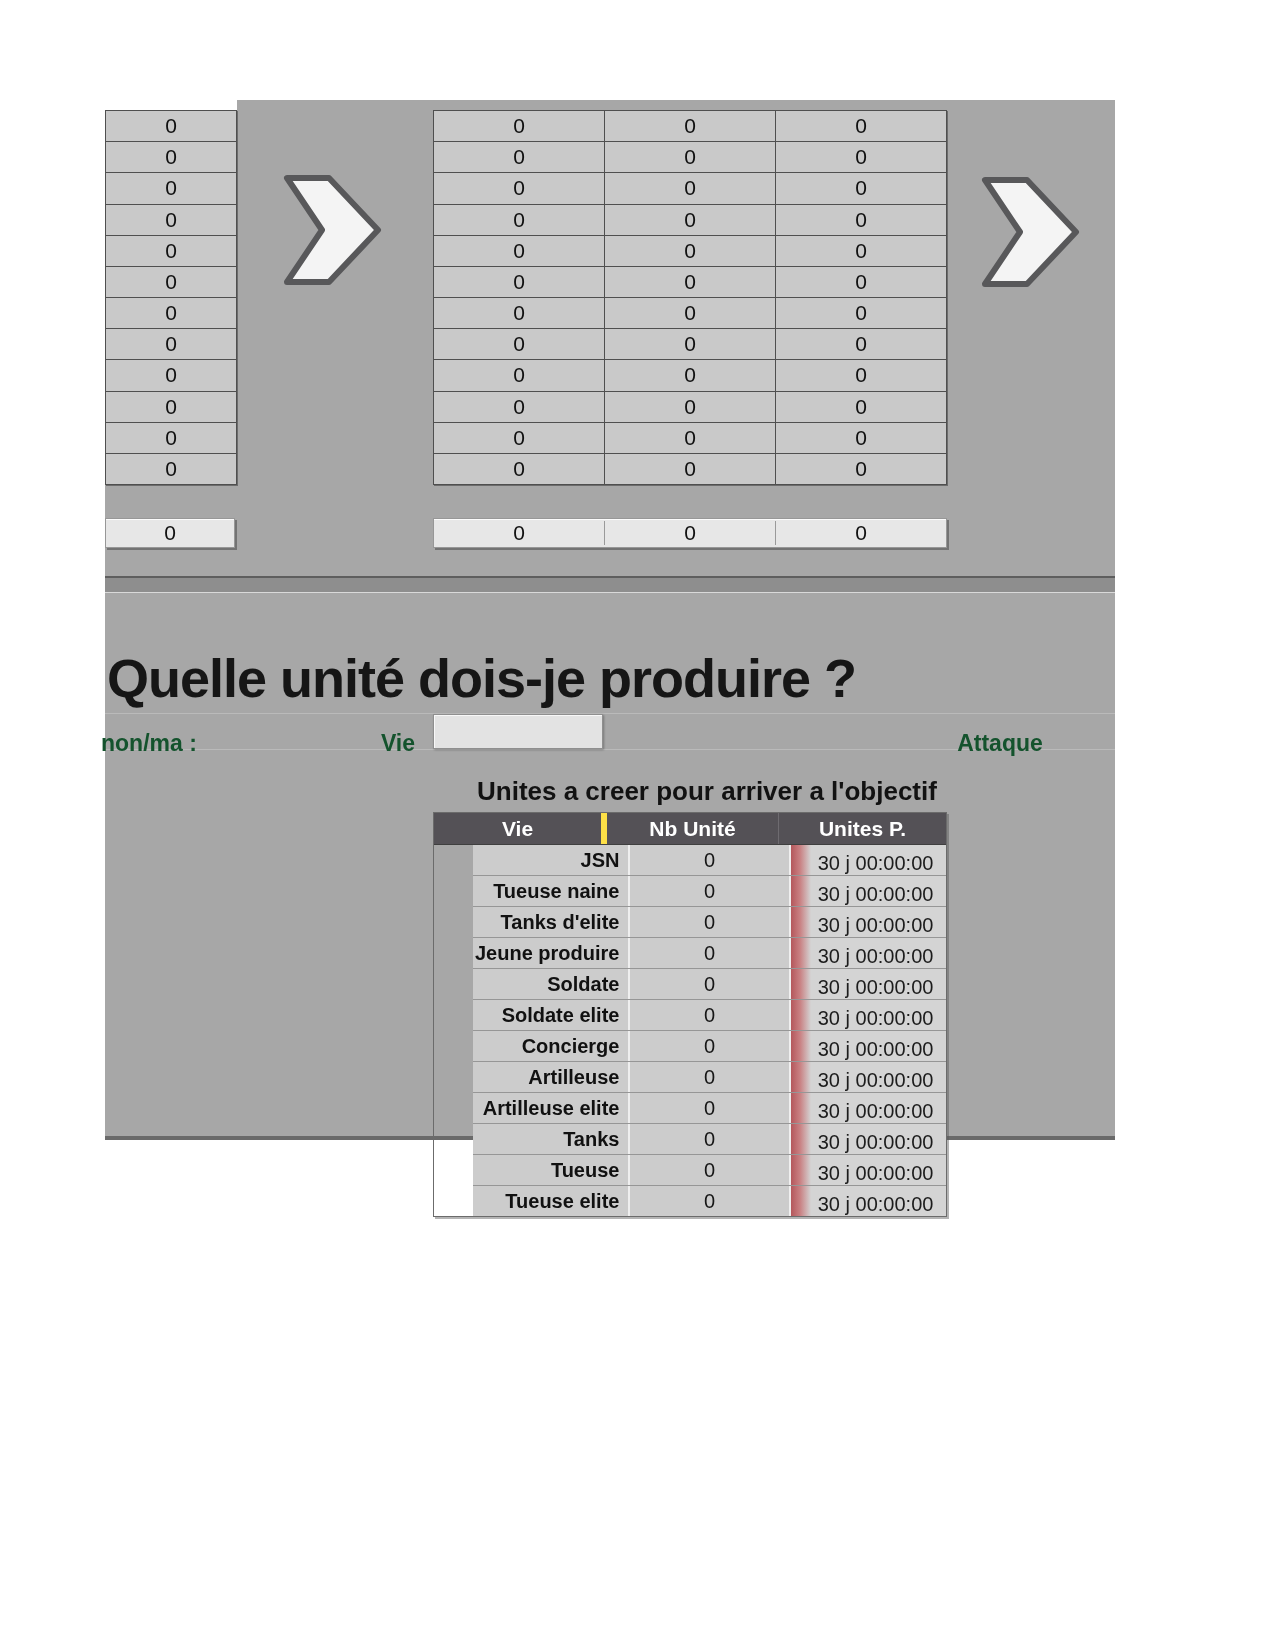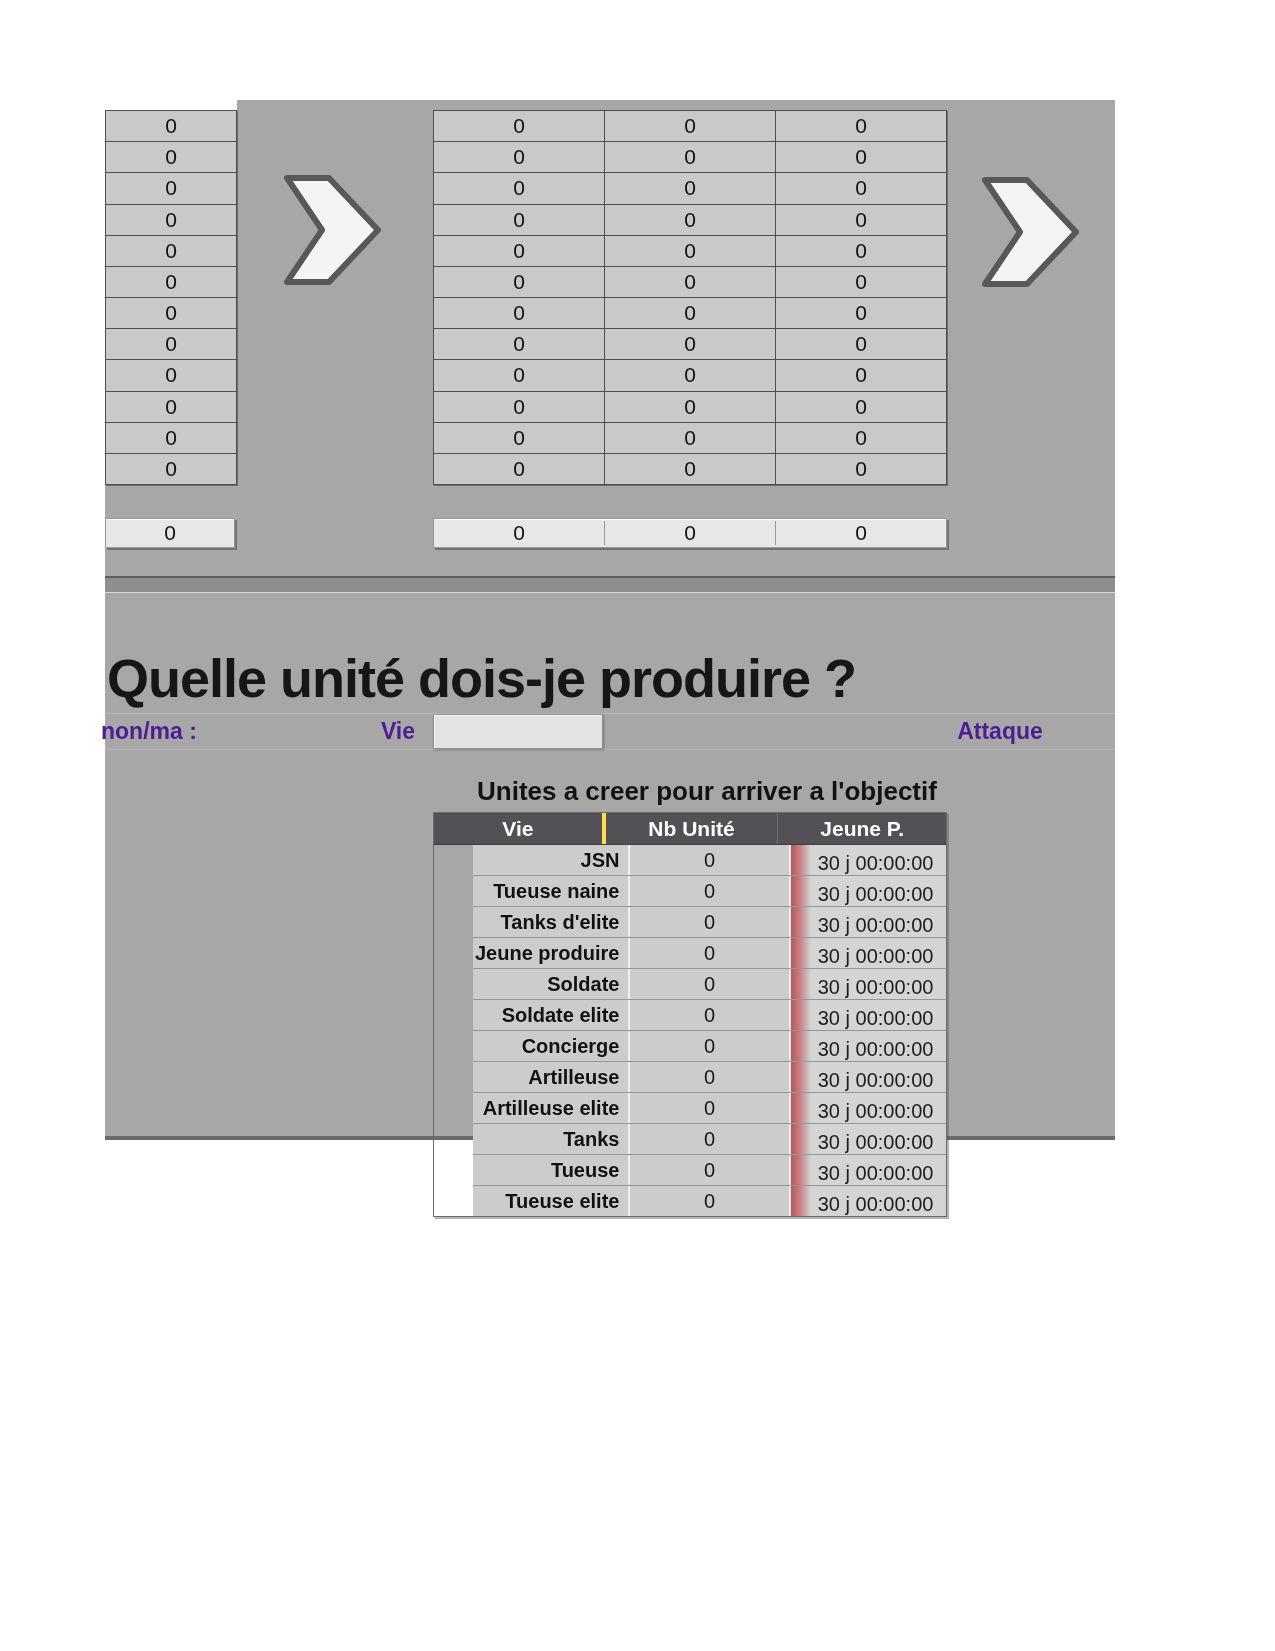--- a/index.html
+++ b/index.html
@@ -42,40 +42,40 @@
                    box-sizing:border-box;}
 
   
   .panel-prod{position:absolute;left:105px;top:593px;width:1010px;height:547px;
               background:#a7a7a7;border-bottom:4px solid #6a6a6a;box-sizing:border-box;}
   .page-title{position:absolute;left:2px;top:0;height:97px;display:flex;align-items:center;
               font-size:54px;font-weight:700;letter-spacing:-1px;color:#161616;white-space:nowrap;}
 
   .label-row{position:absolute;left:0;top:120px;width:1010px;height:35px;
              border-top:1px solid rgba(255,255,255,.22);border-bottom:1px solid rgba(255,255,255,.22);}
-  .lbl{position:absolute;top:0;height:35px;display:flex;align-items:center;
-       font-size:23px;font-weight:700;color:#4c1d95;white-space:nowrap;}
+  .lbl{position:absolute;top:12px;height:35px;display:flex;align-items:center;
+       font-size:23px;font-weight:700;color:#14532d;white-space:nowrap;}
   .name-label{left:-4px;}
   .vie-label{left:230px;width:80px;justify-content:flex-end;}
   .attaque-label{left:842px;width:106px;justify-content:center;}
   .objective-input{position:absolute;left:328px;top:0;width:170px;height:35px;box-sizing:border-box;
                    background:#e3e3e3;border:1px solid #8f8f8f;
                    box-shadow:inset 1px 1px 0 #f8f8f8,1px 1px 2px rgba(0,0,0,.28);
                    font-size:20px;padding:0 6px;font-family:"Liberation Sans",sans-serif;}
 
   .units-title{position:absolute;left:330px;top:183px;font-size:26px;font-weight:700;color:#121212;
                white-space:nowrap;margin-left:42px;}
 
   .units-table{position:absolute;left:328px;top:219px;width:514px;height:405px;
                display:flex;flex-direction:column;border:1px solid #6b6b6b;box-sizing:border-box;
                box-shadow:2px 2px 0 rgba(88,88,88,.45);}
   .u-header{display:flex;height:31px;background:#545156;color:#ffffff;font-weight:700;
             font-size:21px;border-bottom:1px solid #3f3f3f;}
   .u-header .hcell{flex-basis:170px;display:flex;align-items:center;justify-content:center;}
-  .u-header .hcell.h-nb{flex-basis:174px;border-left:4px solid #fde047;border-right:1px solid #6e6b70;}
+  .u-header .hcell.h-nb{flex-basis:174px;border-left:6px solid #fde047;border-right:1px solid #6e6b70;}
   .u-rows{flex:1;display:flex;flex-direction:column;margin-left:39px;}
   .u-row{flex:1;display:flex;border-bottom:1px solid #969696;}
   .u-row:last-child{border-bottom:none;}
   .u-name{flex-basis:170px;background:#cccccc;display:flex;align-items:center;justify-content:flex-end;
           padding-right:9px;box-sizing:border-box;font-weight:700;font-size:20px;color:#111111;}
   .u-count{flex-basis:174px;background:#cccccc;display:flex;align-items:center;justify-content:center;
            font-size:20px;color:#171717;border-left:2px solid #efefef;}
   .u-time{flex-basis:170px;position:relative;background:#d4d4d4;display:flex;align-items:flex-end;
           padding-left:27px;box-sizing:border-box;font-size:20px;color:#1c1c1c;
           border-left:2px solid #efefef;white-space:nowrap;}
@@ -249,21 +249,21 @@
       <input class="objective-input" type="text" value="" style="">
       <span class="lbl attaque-label">Attaque</span>
     </div>
 
     <div class="units-title">Unites a creer pour arriver a l'objectif</div>
 
     <div class="units-table">
       <div class="u-header">
         <div class="hcell h-vie">Vie</div>
         <div class="hcell h-nb">Nb Unité</div>
-        <div class="hcell h-temps">Jeune P.</div>
+        <div class="hcell h-temps">Unites P.</div>
       </div>
       <div class="u-rows" id="unit-rows">
   <div class="u-row">
     <div class="u-name">JSN</div>
     <div class="u-count">0</div>
     <div class="u-time">
       <span class="databar"></span>
       <span>30 j 00:00:00</span>
     </div>
   </div>

